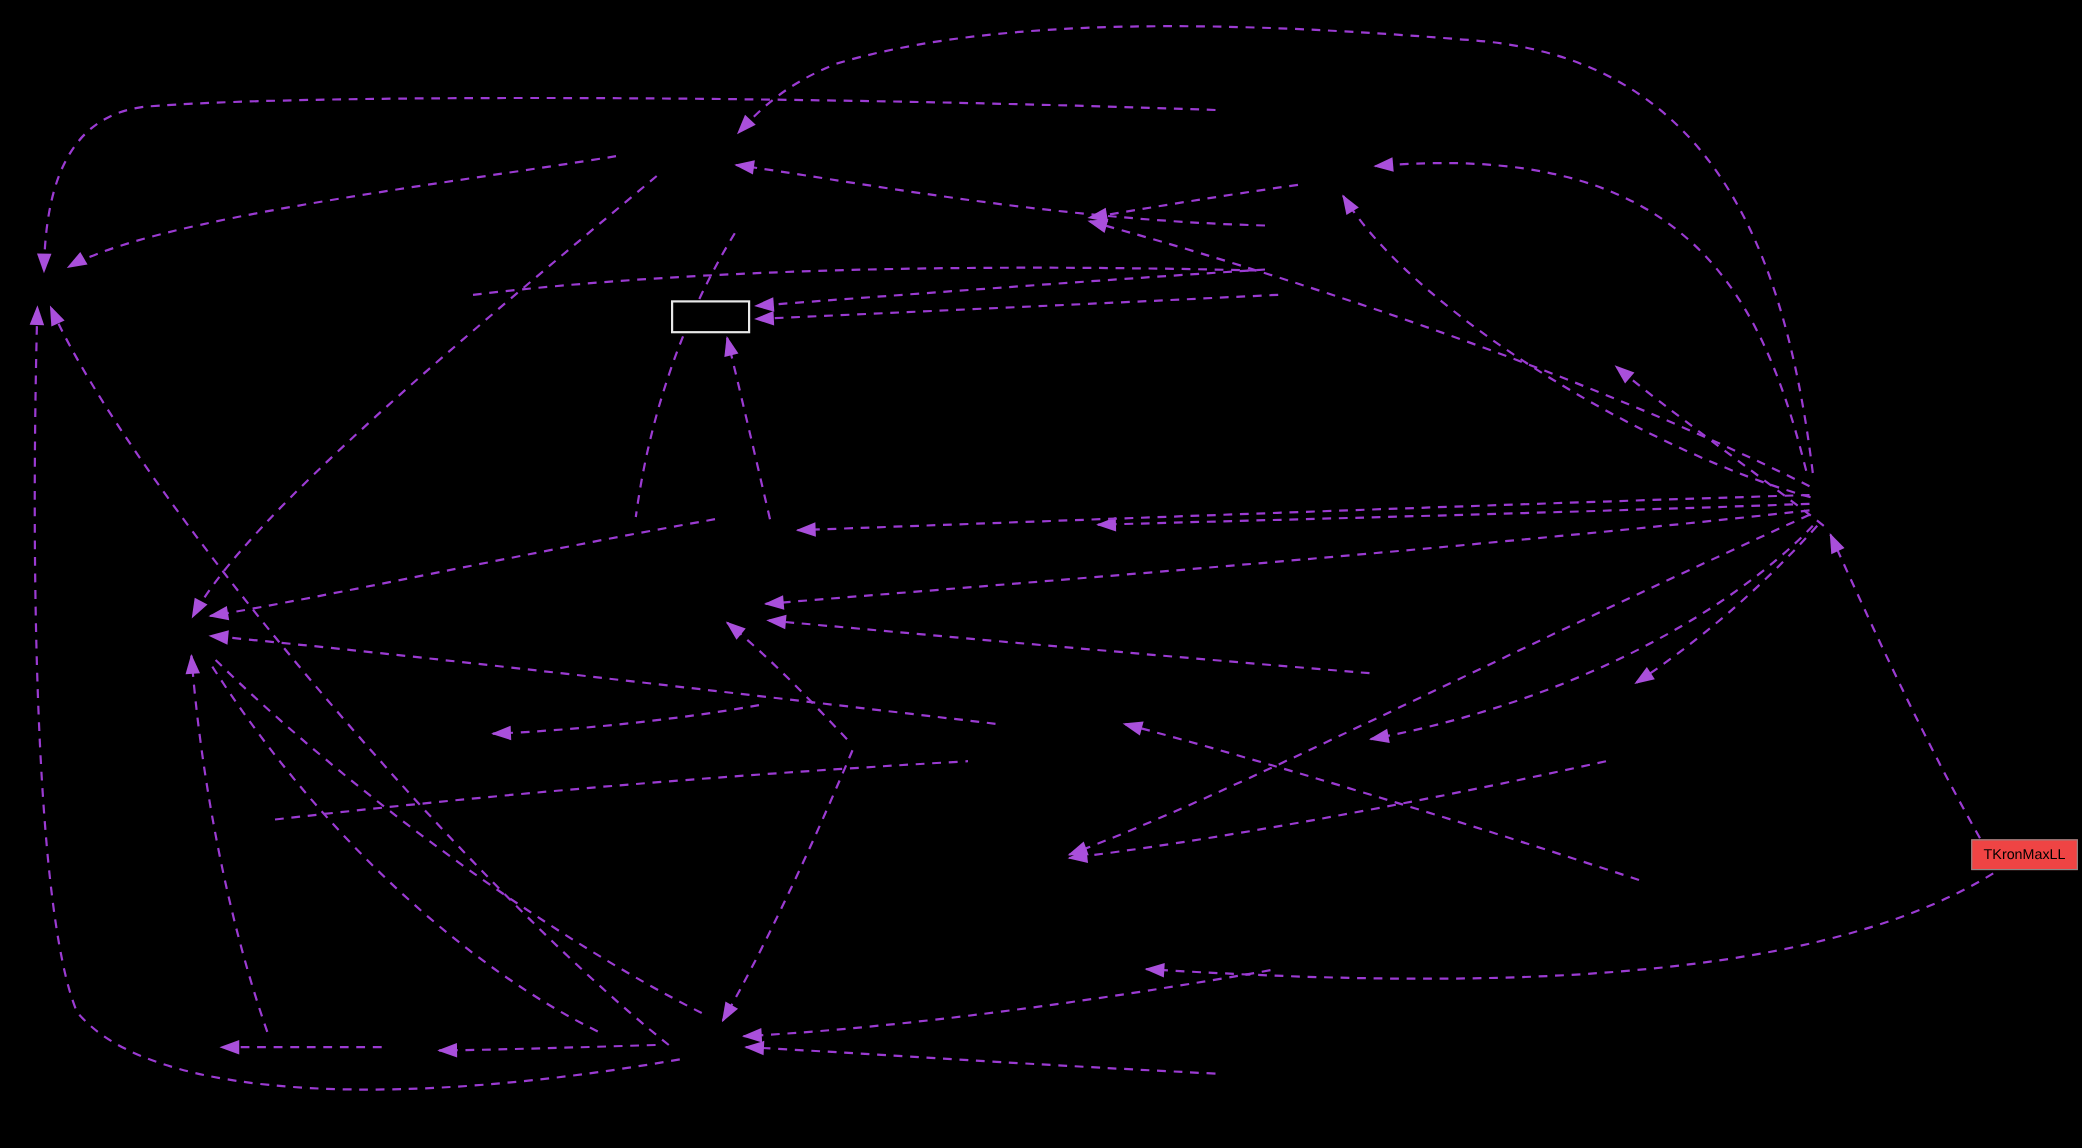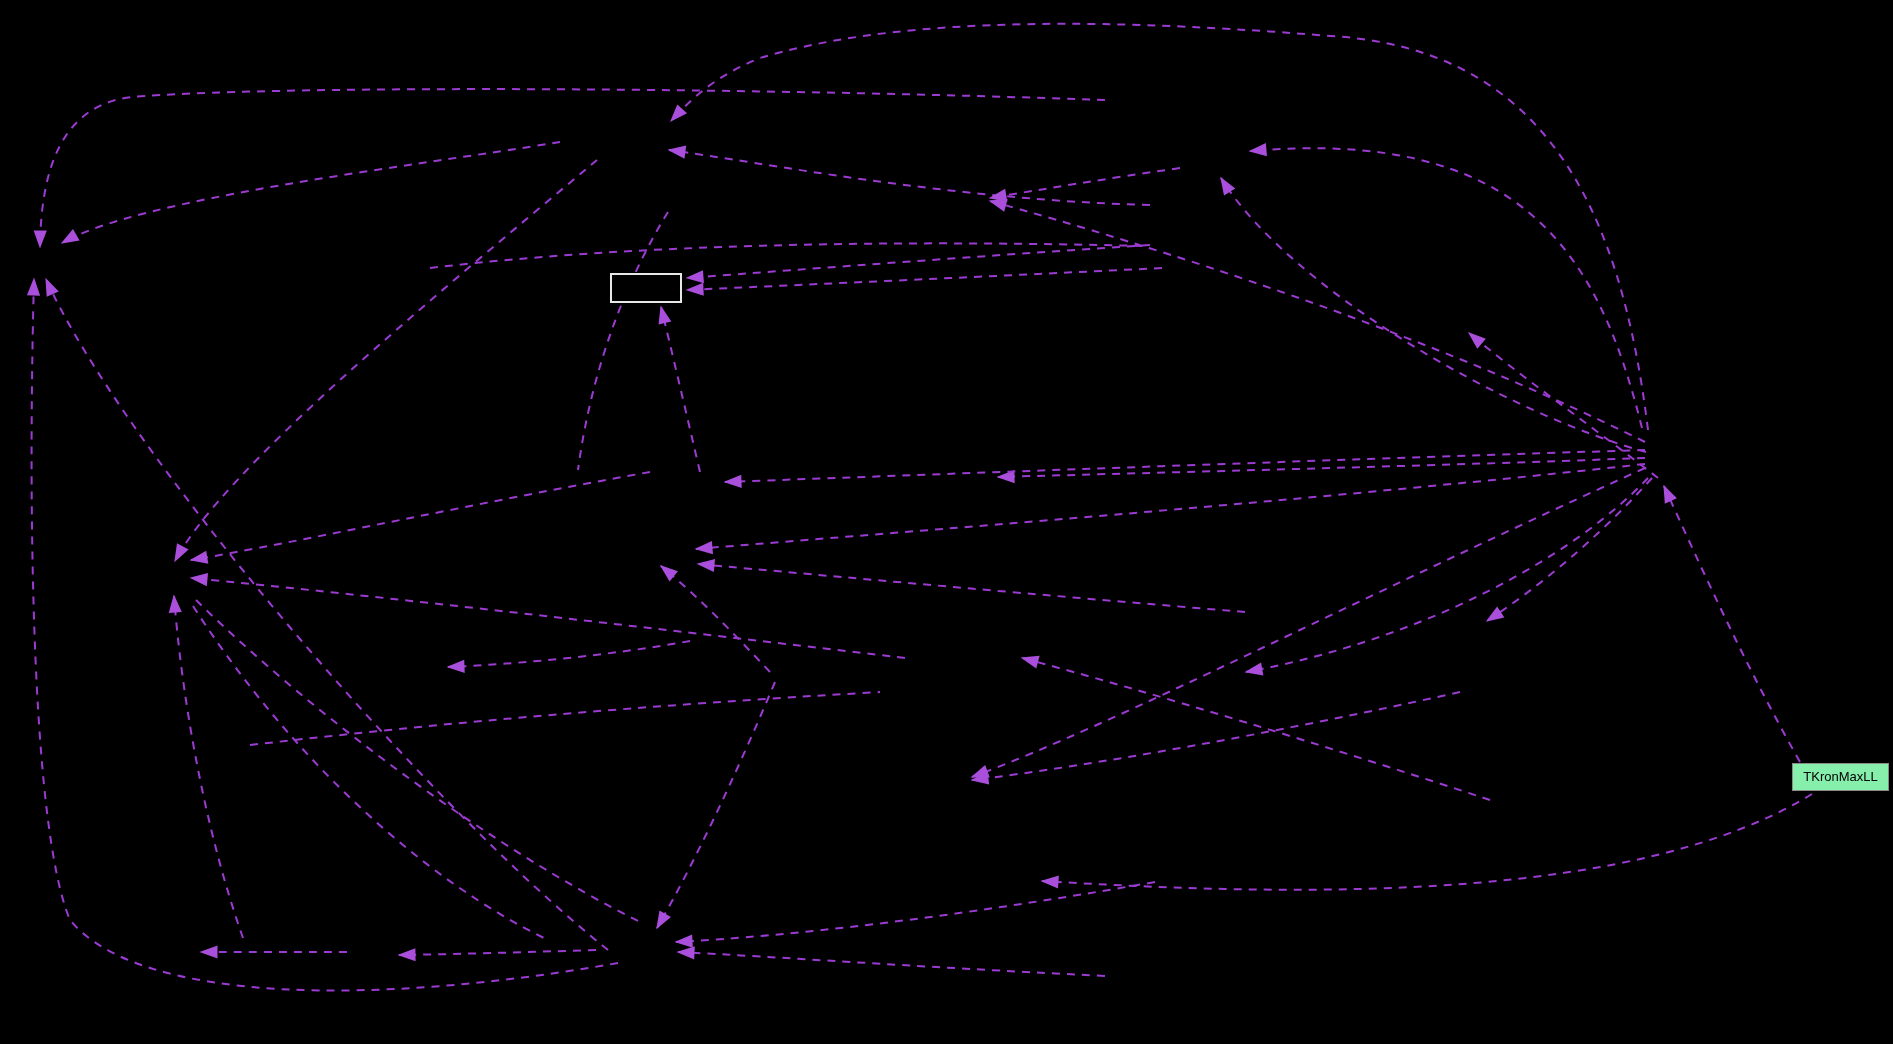--- a/index.html
+++ b/index.html
@@ -91,15 +91,15 @@
         <path d="M1162,268 C1000,276 840,283 687,290" class="graph-edge" stroke="#9B3BD2" marker-end="url(#arrow)"></path>
         <path d="M700,472 C686,412 672,352 661,307" class="graph-edge" stroke="#9B3BD2" marker-end="url(#arrow)"></path>
         <path d="M430,268 C640,243 900,240 1146,246" class="graph-edge" stroke="#9B3BD2"></path>
         <path d="M250,745 C450,722 650,705 880,692" class="graph-edge" stroke="#9B3BD2"></path>
         <path d="M668,212 C620,290 590,380 578,470" class="graph-edge" stroke="#9B3BD2"></path>
       </g>
   </svg>
 
   <div id="current-node-box" class="node-box" style="border-color: rgb(232, 232, 232); background: rgb(0, 0, 0);"></div>
 
-  <div id="tkron-node-box" class="node-box" style="background: #86efac; border-color: rgb(138, 138, 138); color: rgb(0, 0, 0);">TKronMaxLL</div>
+  <div id="tkron-node-box" class="node-box" style="background: #ef4444; border-color: rgb(138, 138, 138); color: rgb(0, 0, 0);">TKronMaxLL</div>
 
 </div>
 
 </body></html>

